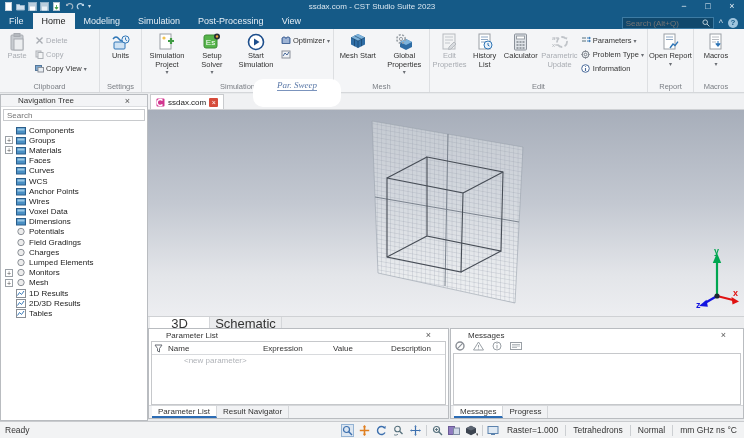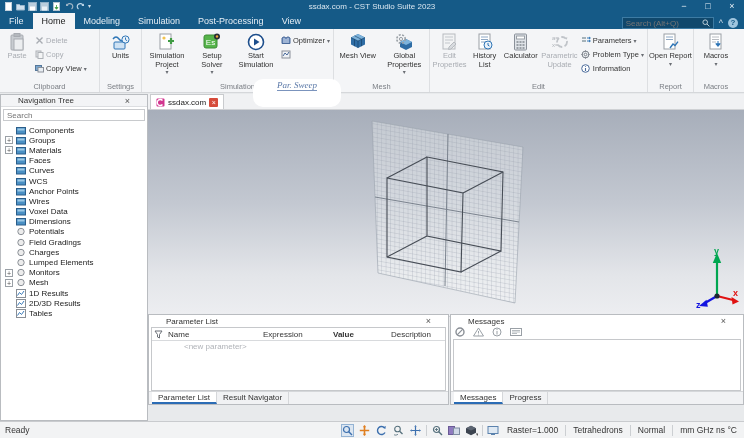--- a/index.html
+++ b/index.html
@@ -60,29 +60,29 @@
   .doc-tab { height:15px; background:#fff; border:1px solid #c9cbce; border-bottom:none; display:flex; align-items:center; gap:3px; padding:0 5px; font-size:8px; }
   .doc-close { width:9px; height:9px; background:#d64b3a; color:#fff; font-size:7px; line-height:9px; text-align:center; border-radius:1px; }
   .viewport { position:absolute; top:16px; left:0; right:0; bottom:14px; overflow:hidden; }
   .viewport svg.scene { display:block; width:100%; height:100%; }
   .axes { position:absolute; right:4px; bottom:6px; }
   .viewtabs { position:absolute; bottom:0; left:0; right:0; height:14px; background:#ebecee; border-top:1px solid #cfd1d4; display:flex; align-items:stretch; padding-left:2px; }
   .vtab { width:60px; text-align:center; font-size:13px; line-height:13px; color:#333; border-right:1px solid #d5d7da; }
   .vtab.selected { background:#fff; border-bottom:2px solid #2b6cb5; }
 
   
-  .bottom { position:absolute; left:148px; right:0; top:314px; height:91px; display:flex; }
+  .bottom { position:absolute; left:148px; right:0; top:328px; height:91px; display:flex; }
   .panel { position:relative; background:#fff; border:1px solid #b9bcc0; }
   .param-panel { width:301px; }
   .msg-panel { flex:1; margin-left:1px; }
   .pbody { position:absolute; top:12px; bottom:13px; left:2px; right:2px; border:1px solid #c6c8cb; background:#fff; }
   .phead-row { display:flex; align-items:center; height:13px; border-bottom:1px solid #d8dadd; font-size:8px; color:#333; }
   .pcol { padding-left:3px; }
   .c-funnel { width:13px; display:flex; justify-content:center; }
-  .c-name { width:95px; } .c-expr { width:70px; } .c-val { width:58px;font-weight:bold; } .c-desc { flex:1; }
+  .c-name { width:95px; } .c-expr { width:70px; } .c-val { width:58px; } .c-desc { flex:1; }
   .newrow { height:11px; font-size:8px; color:#b0b3b8; padding-left:32px; line-height:11px; }
   .ptabs { position:absolute; bottom:0; left:0; right:0; height:13px; background:#f1f2f4; border-top:1px solid #d5d7da; display:flex; padding-left:3px; }
   .ptab { padding:0 6px; font-size:8px; line-height:12px; color:#333; border-right:1px solid #d5d7da; }
   .ptab.selected { background:#fff; border-bottom:2px solid #2b6cb5; }
   .msg-toolbar { display:flex; align-items:center; gap:8px; height:12px; padding:0 4px; }
 
   
   .statusbar { position:absolute; left:0; right:0; bottom:0; height:17px; background:#f2f3f4; border-top:1px solid #c9cbce; display:flex; align-items:center; font-size:8.5px; color:#333; }
   .sb-ready { padding-left:5px; }
   .sb-right { margin-left:auto; display:flex; align-items:center; gap:4px; padding-right:4px; }
@@ -270,21 +270,21 @@
     <div class="rgroup" style="width:96px">
       <div class="rgroup-body">
         <div class="btn-big" style="width:46px">
           <span class="bicon">
               <svg width="18" height="18">
                 <path d="M9 1l7 3.5v7L9 15 2 11.5v-7z" fill="#2e6ca4"></path>
                 <path d="M9 1l7 3.5L9 8 2 4.5z" fill="#7db3dc"></path>
                 <path d="M9 8v7M2 4.5L9 8l7-3.5M5.5 2.8l7 3.5M5.5 13.2v-7M12.5 13.2v-7" stroke="#123c61" stroke-width="0.6" fill="none"></path>
               </svg>
             </span>
-          <span>Mesh View</span>
+          <span>Mesh Start</span>
         </div>
         <div class="btn-big" style="width:48px">
           <span class="bicon">
               <svg width="20" height="18">
                 <path d="M12 6l6 3v5l-6 3-6-3V9z" fill="#2e6ca4"></path>
                 <path d="M12 6l6 3-6 3-6-3z" fill="#7db3dc"></path>
                 <circle cx="7" cy="6" r="4.2" fill="none" stroke="#9aa0a6" stroke-width="1.6" stroke-dasharray="2 1.4"></circle>
                 <circle cx="7" cy="6" r="1.6" fill="#f0f2f4" stroke="#9aa0a6"></circle>
               </svg>
             </span>

